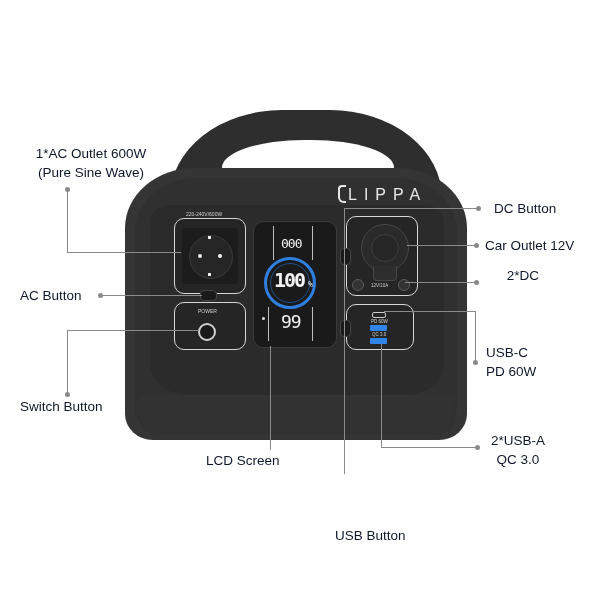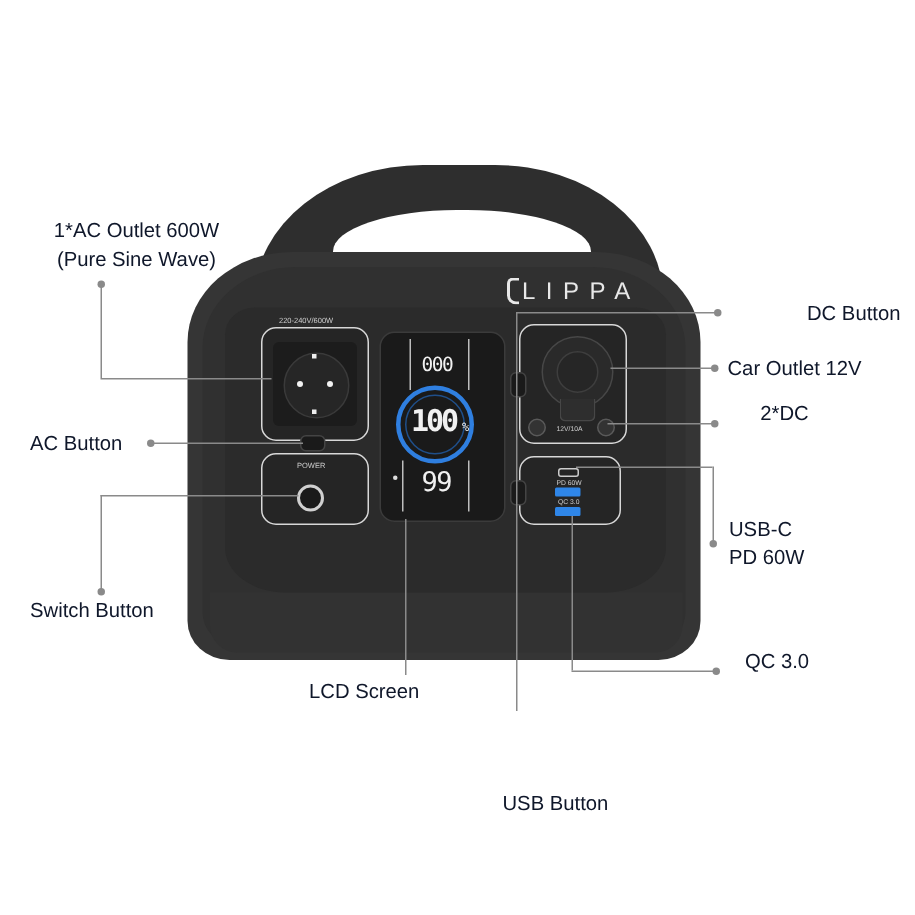--- a/index.html
+++ b/index.html
@@ -130,24 +130,25 @@
 <div class="dot" style="left:474px;top:280px;"></div>
 
 <div class="label center" style="left:16px;top:144px;width:150px;">
   <div>1*AC Outlet 600W</div>
   <div>(Pure Sine Wave)</div>
 </div>
 <div class="label" style="left:20px;top:286px;">AC Button</div>
 <div class="label" style="left:20px;top:397px;">Switch Button</div>
 <div class="label" style="left:206px;top:451px;">LCD Screen</div>
 <div class="label" style="left:335px;top:478px;margin-top:48px;">USB Button</div>
-<div class="label" style="left:494px;top:199px;margin-left:44px;">DC Button</div>
+<div class="label" style="left:494px;top:199px;">DC Button</div>
 <div class="label" style="left:485px;top:236px;">Car Outlet 12V</div>
 <div class="label center" style="left:478px;top:266px;width:90px;">
   <div>2*DC</div>
 </div>
 <div class="label" style="left:486px;top:343px;">
   <div>USB-C</div>
   <div>PD 60W</div>
 </div>
 <div class="label center" style="left:478px;top:431px;width:80px;">
+  <div>2*USB-A</div>
   <div>QC 3.0</div>
 </div>
 
 </body></html>

